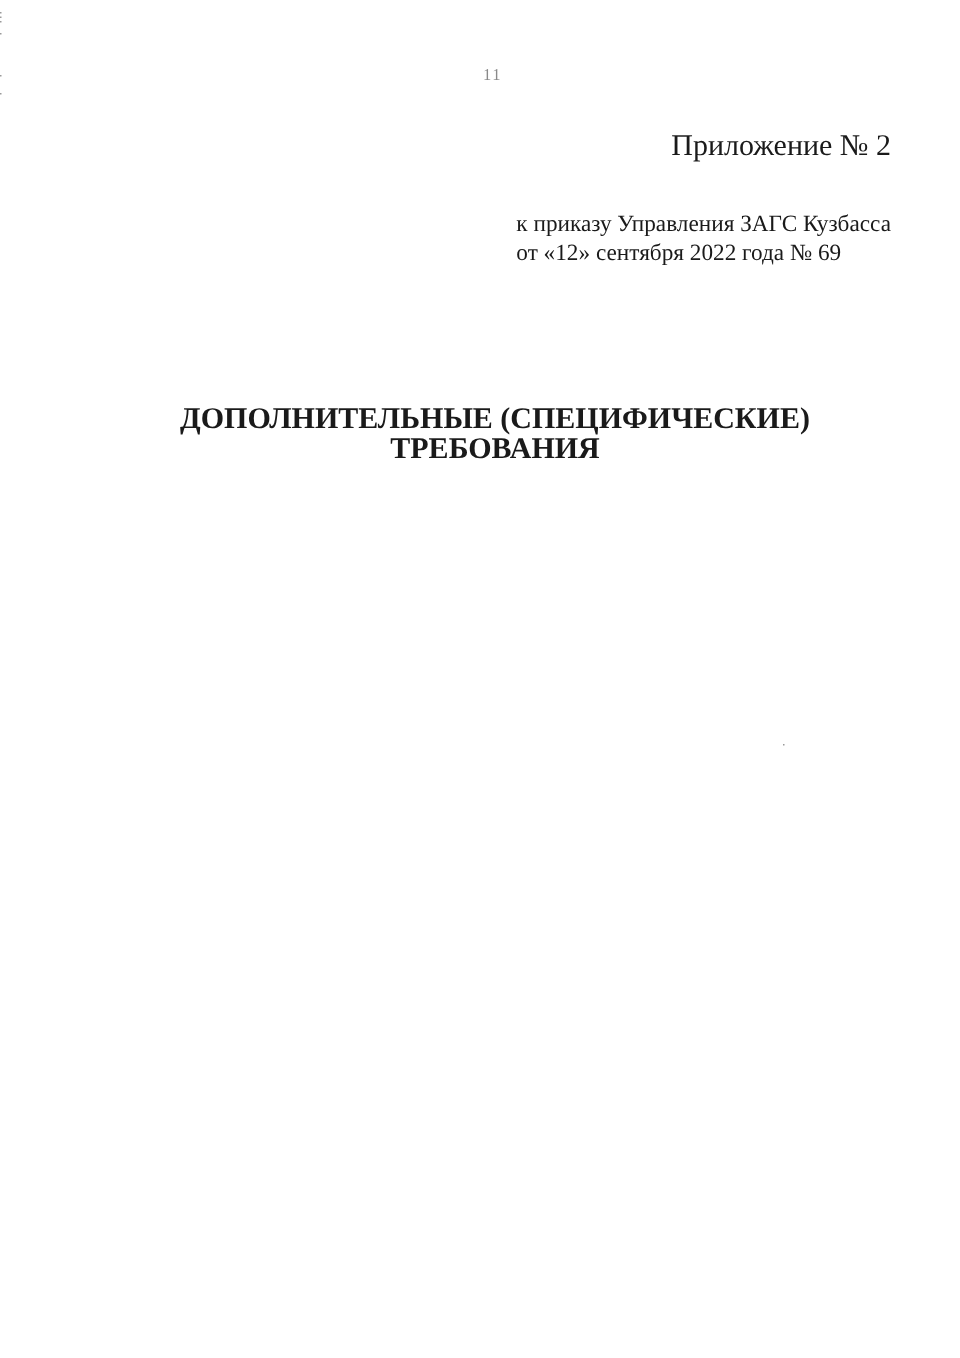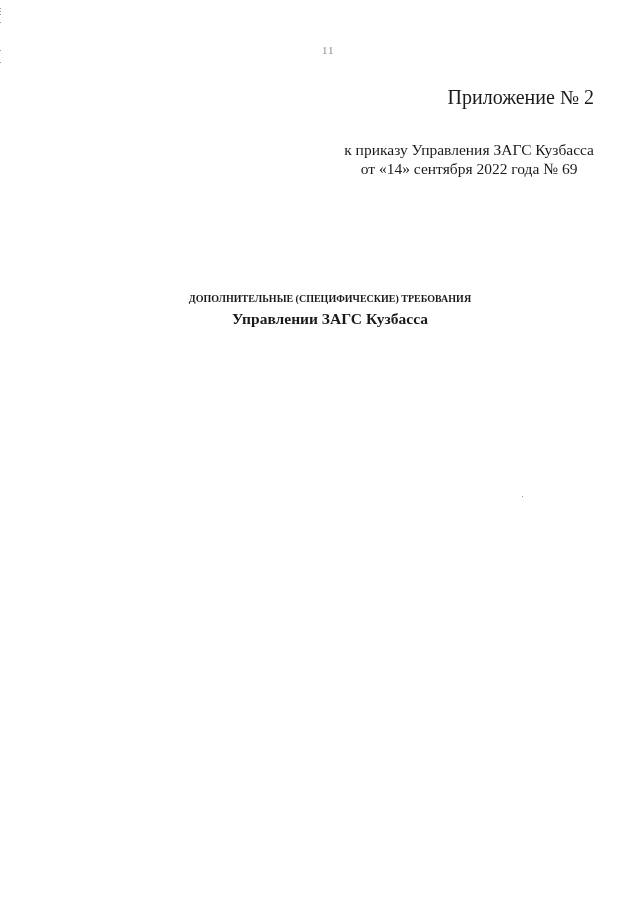--- a/index.html
+++ b/index.html
@@ -48,38 +48,37 @@
       top: 88px;
       font-size: 20px;
       text-align: right;
       line-height: 19px;
     }
     .order-ref {
       position: absolute;
       right: 46px;
       top: 140px;
       font-size: 15.5px;
-      text-align: center;
+      text-align: left;
       line-height: 19px;
       font-family: Liberation Serif, serif;
     }
     .order-ref div { white-space: nowrap; }
     .title-block {
       position: absolute;
       left: 60px;
       width: 540px;
       top: 269px;
       text-align: center;
       font-weight: bold;
       font-size: 15.5px;
       line-height: 20px;
     }
     .title-block .title-main {
-      font-size: 10px;
-      margin-top: 20px;
+      font-size: 20px;
     }
     .body-text {
       position: absolute;
       left: 46px;
       width: 548px;
       top: 365px;
       font-size: 15.5px;
       line-height: 19px;
       text-align: justify;
       text-indent: 70px;
@@ -106,23 +105,22 @@
     <span class="scan-mark" style="top:44px"></span>
     <span class="scan-mark" style="top:56px"></span>
   </div>
 
   <div class="page-number">11</div>
 
   <div class="appendix">Приложение № 2</div>
 
   <div class="order-ref">
     <div>к приказу Управления ЗАГС Кузбасса</div>
-    <div>от «14» сентября 2022 года № 69</div>
+    <div>от «12» сентября 2022 года № 69</div>
   </div>
 
   <div class="title-block">
     <div class="title-main">ДОПОЛНИТЕЛЬНЫЕ (СПЕЦИФИЧЕСКИЕ) ТРЕБОВАНИЯ</div>
-    <div>Управлении ЗАГС Кузбасса</div>
   </div>
 
 
   <span class="speck"></span>
 </div>
 
 </body></html>

